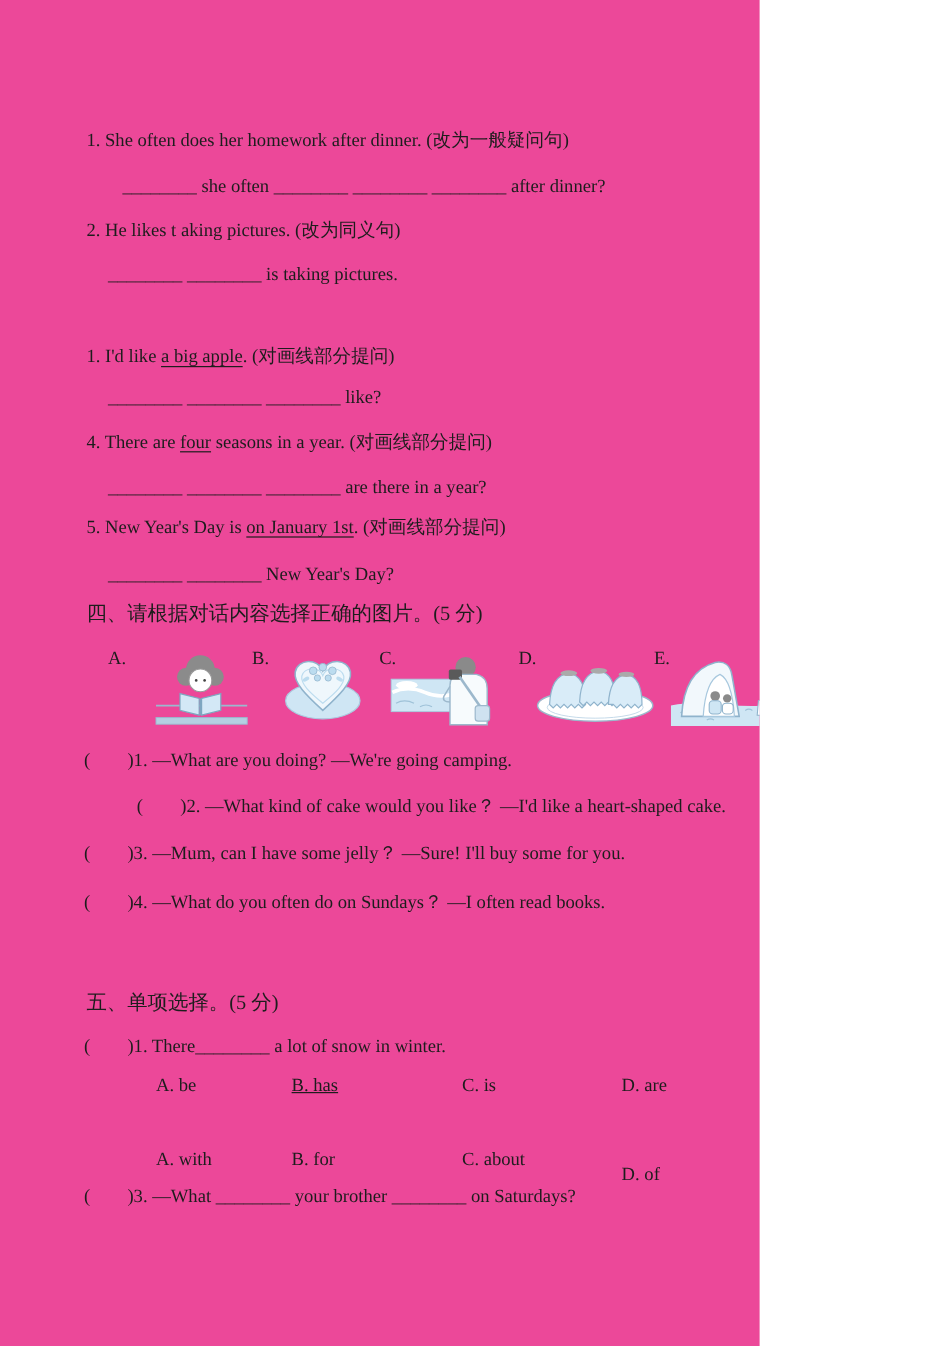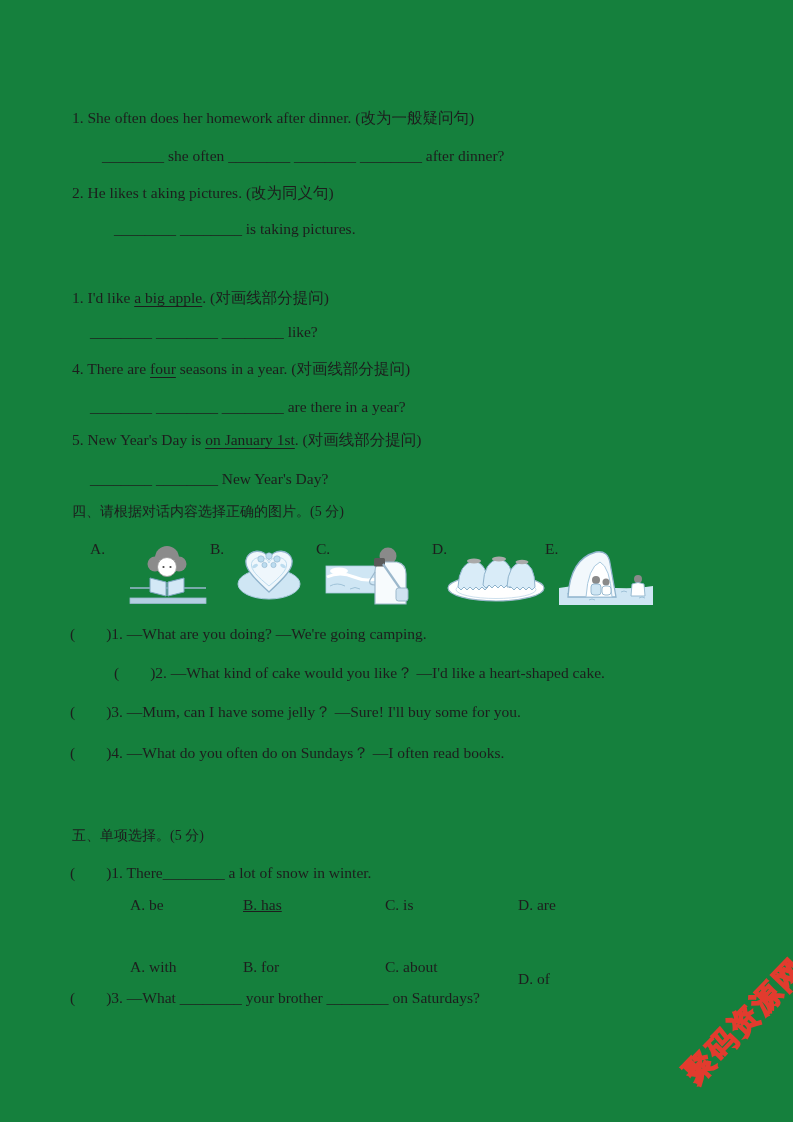--- a/index.html
+++ b/index.html
@@ -1,27 +1,27 @@
 <!DOCTYPE html>
 <html><head>
 <meta charset="utf-8">
 <style>
   html,body{margin:0;padding:0;background:#fff;}
   .page{
     position:relative;
-    width:793px;height:1122px;
-    background:#15803d;
+    width:633px;height:1122px;
+    background:#ec4899;
     font-family:"Liberation Serif","DejaVu Serif",serif;
     color:#1d1d1d;
     font-size:15.5px;
     overflow:hidden;
   }
   .line{position:absolute;white-space:pre;line-height:20px;}
   .u{text-decoration:underline;text-underline-offset:3px;}
-  .sec-title{font-size:14px;}
+  .sec-title{font-size:17px;}
   .pic-cell{position:absolute;}
   .pic-label{position:absolute;left:0;top:0;font-size:15.5px;}
   .pic-cell svg{position:absolute;}
   .opt{position:absolute;white-space:pre;line-height:20px;}
   .watermark{
     position:absolute;
     left:655px;top:1002px;width:180px;height:36px;
     line-height:36px;text-align:center;
     transform:rotate(-46deg);
     font-size:29px;font-weight:bold;letter-spacing:3px;
@@ -34,21 +34,21 @@
 </style>
 </head>
 <body>
 
 <div class="page">
 
   <div class="line" style="left:72px;top:108px;">1. She often does her homework after dinner. (改为一般疑问句)</div>
   <div class="line" style="left:90px;top:146px;margin-left:12px;">________ she often ________ ________ ________ after dinner?</div>
 
   <div class="line" style="left:72px;top:183px;">2. He likes t aking pictures. (改为同义句)</div>
-  <div class="line" style="left:90px;top:219px;margin-left:24px;">________ ________ is taking pictures.</div>
+  <div class="line" style="left:90px;top:219px;">________ ________ is taking pictures.</div>
 
   <div class="line" style="left:72px;top:288px;"><span>1. I'd like </span><span class="u">a big apple</span><span>. (对画线部分提问)</span></div>
   <div class="line" style="left:90px;top:322px;">________ ________ ________ like?</div>
 
   <div class="line" style="left:72px;top:359px;"><span>4. There are </span><span class="u">four</span><span> seasons in a year. (对画线部分提问)</span></div>
   <div class="line" style="left:90px;top:397px;">________ ________ ________ are there in a year?</div>
 
   <div class="line" style="left:72px;top:430px;"><span>5. New Year's Day is </span><span class="u">on January 1st</span><span>. (对画线部分提问)</span></div>
   <div class="line" style="left:90px;top:469px;">________ ________ New Year's Day?</div>
 

